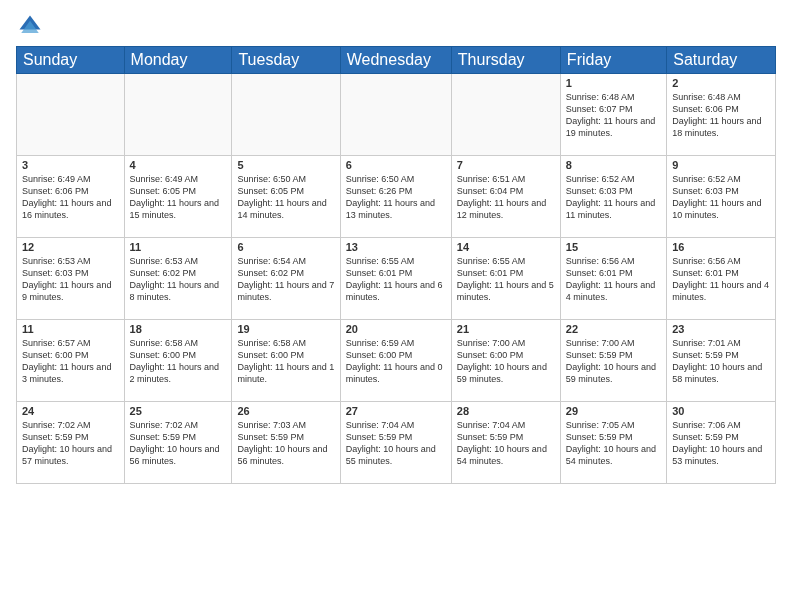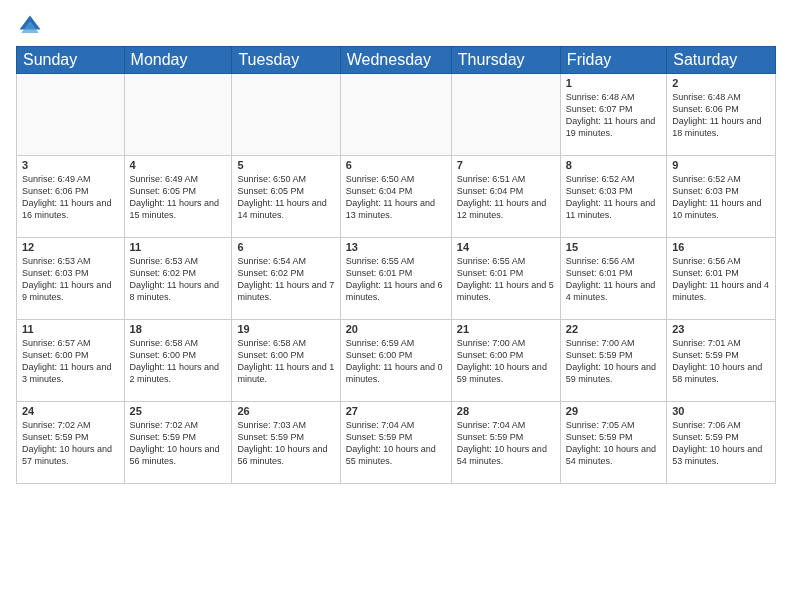--- a/index.html
+++ b/index.html
@@ -163,21 +163,21 @@
           </td>
           <td>
             <span class="day-num">5</span>
             <div class="day-info">Sunrise: 6:50 AM
 Sunset: 6:05 PM
 Daylight: 11 hours and 14 minutes.</div>
           </td>
           <td>
             <span class="day-num">6</span>
             <div class="day-info">Sunrise: 6:50 AM
-Sunset: 6:04 PM
+Sunset: 6:26 PM
 Daylight: 11 hours and 13 minutes.</div>
           </td>
           <td>
             <span class="day-num">7</span>
             <div class="day-info">Sunrise: 6:51 AM
 Sunset: 6:04 PM
 Daylight: 11 hours and 12 minutes.</div>
           </td>
           <td>
             <span class="day-num">8</span>

